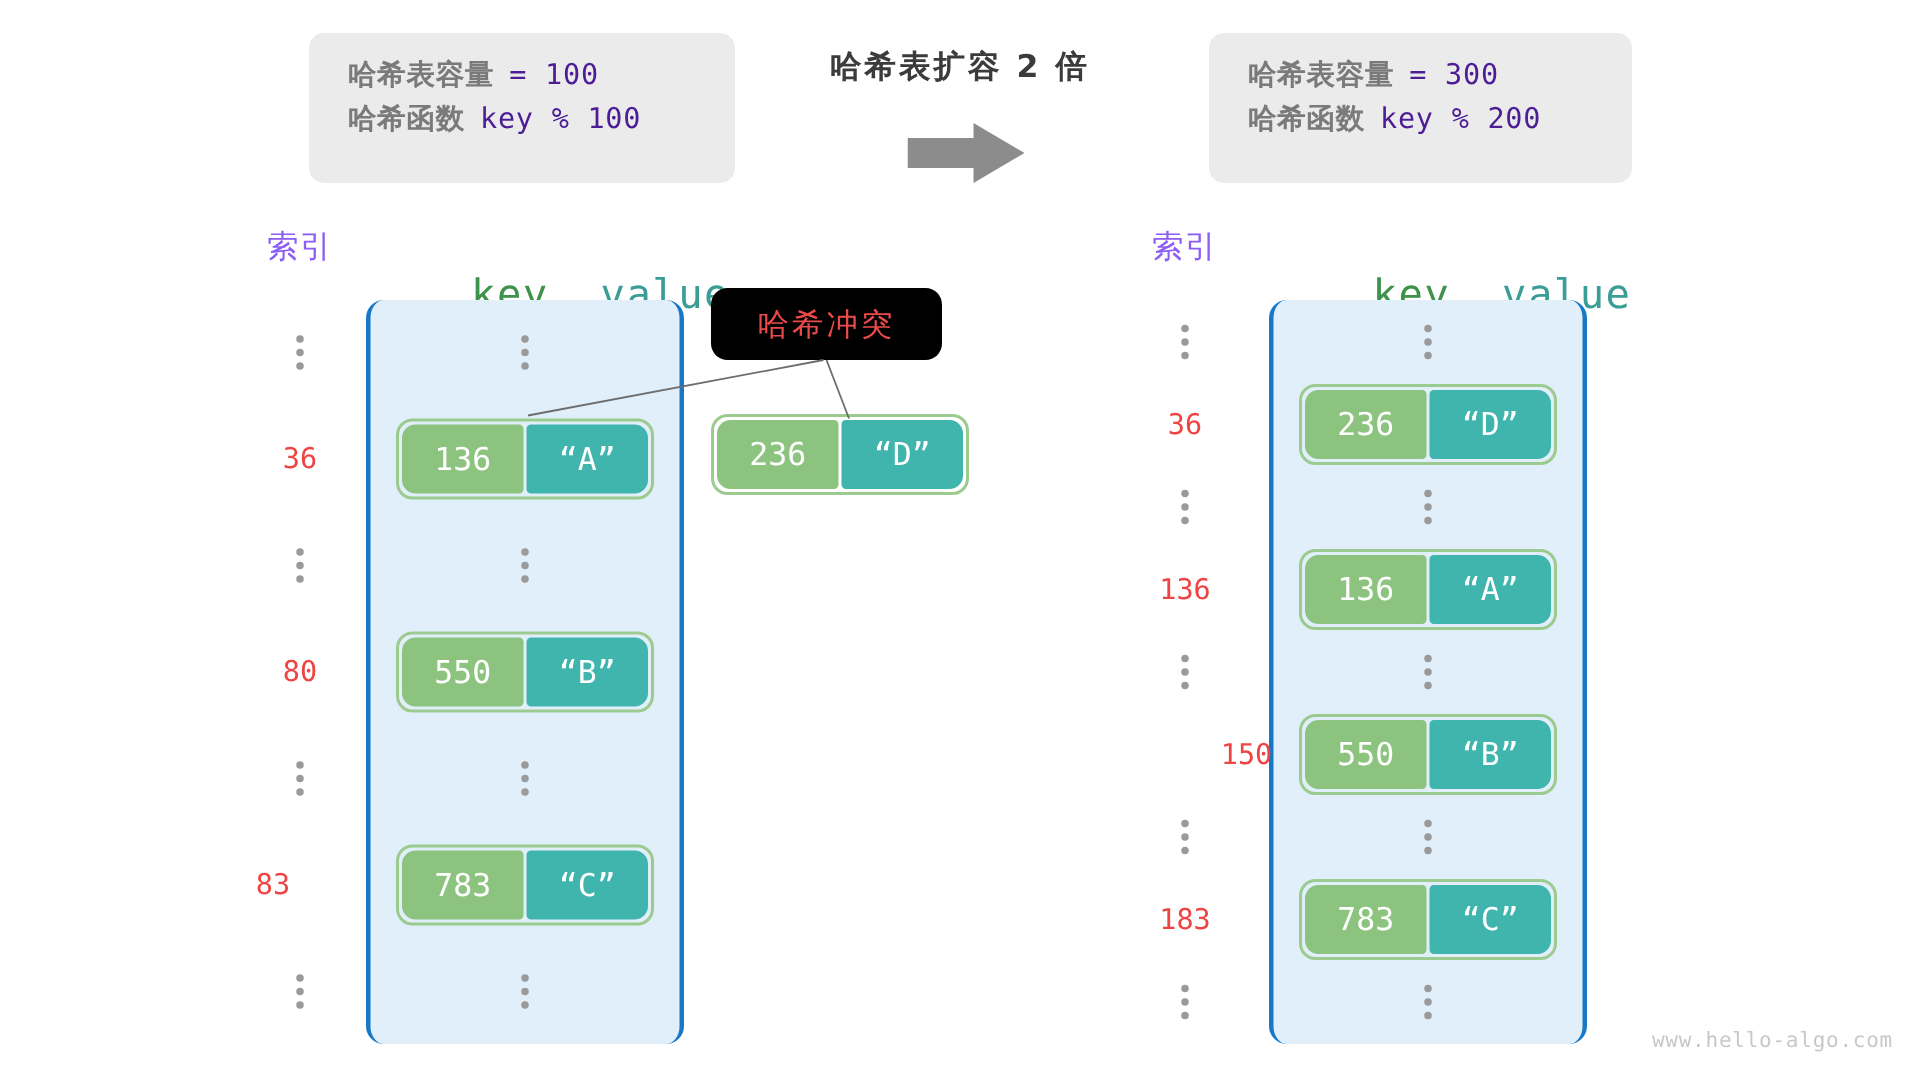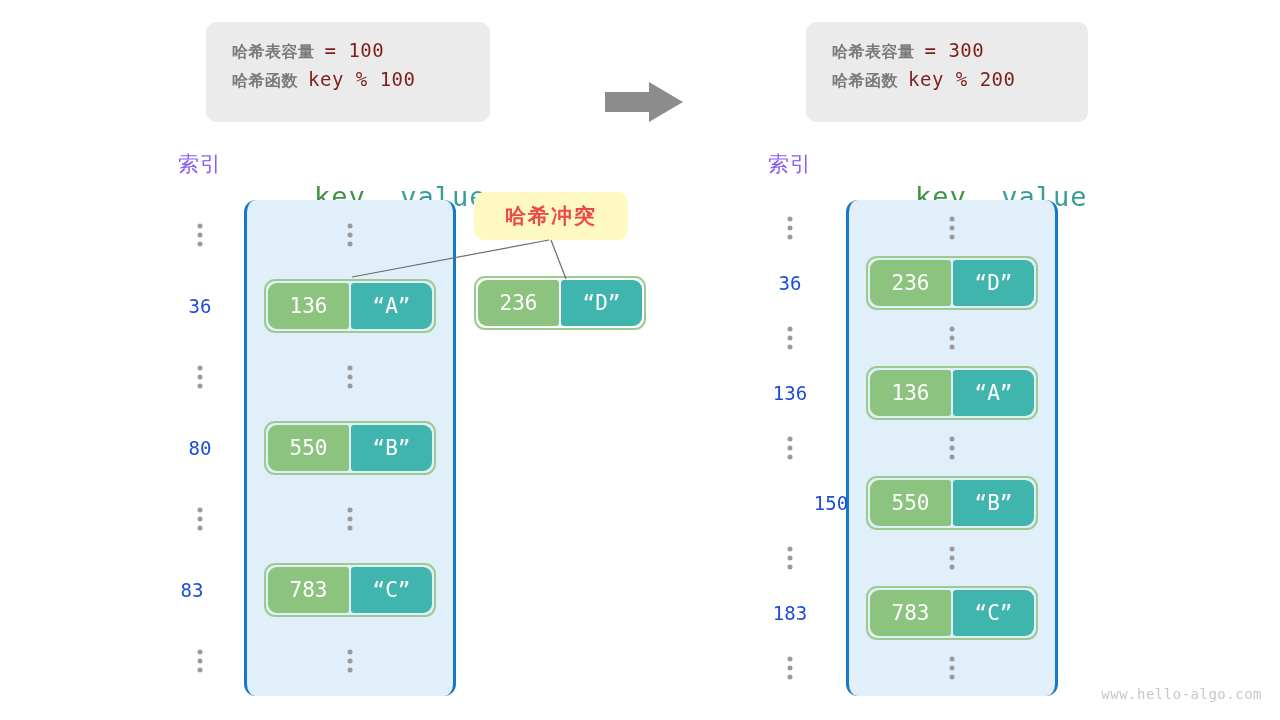--- a/index.html
+++ b/index.html
@@ -22,28 +22,28 @@
   }
   .info-line{
     display:flex;
     align-items:baseline;
     white-space:pre;
     line-height:1.55;
   }
   .info-label{
     font-family:"DejaVu Sans","Liberation Sans",sans-serif;
     font-weight:bold;
-    font-size:16px;
+    font-size:19px;
     color:#7a7a7a;
     letter-spacing:.5px;
   }
   .info-expr{
     font-family:"DejaVu Sans Mono","Liberation Mono",monospace;
     font-size:19px;
-    color:#7f1d1d;
+    color:#4c1d95;
     letter-spacing:.5px;
     margin-left:10px;
   }
 
   #info-left{left:206px;top:22px;width:284px;height:100px;}
   #info-right{left:806px;top:22px;width:282px;height:100px;}
 
   
   .center-title{
     position:absolute;left:510px;top:30px;width:260px;
@@ -78,21 +78,21 @@
     border-radius:12px;
     box-sizing:border-box;
   }
   .idx-col{position:absolute;}
   .idx-cell{
     position:absolute;
     width:100%;
     text-align:center;
     font-family:"DejaVu Sans Mono","Liberation Mono",monospace;
     font-size:19px;
-    color:#1d4ed8;
+    color:#ef4444;
     transform:translateY(-50%);
     white-space:pre;
   }
 
   
   .vdots{
     position:absolute;
     transform:translate(-50%,-50%);
     display:flex;flex-direction:column;align-items:center;
     gap:4px;
@@ -116,23 +116,23 @@
     font-size:21px;
     color:#ffffff;
     box-sizing:border-box;
   }
   .pair .k{background:#8cc47f;border-radius:9px 3px 3px 9px;}
   .pair .v{background:#3fb5ad;border-radius:3px 9px 9px 3px;margin-left:2px;}
 
   
   .collide-badge{
     position:absolute;
-    background:#fef9c3;
+    background:#000000;
     color:#ea4a4a;
-    font-weight:bold;
+    font-weight:normal;
     font-size:21px;
     letter-spacing:2px;
     border-radius:11px;
     display:flex;align-items:center;justify-content:center;
     white-space:pre;
   }
   .leader{position:absolute;left:0;top:0;width:1280px;height:720px;pointer-events:none;}
 
   
   .watermark{
@@ -153,20 +153,21 @@
     <div class="info-line">
       <span class="info-label">哈希表容量</span>
       <span class="info-expr">= 100</span>
     </div>
     <div class="info-line">
       <span class="info-label">哈希函数</span>
       <span class="info-expr">key % 100</span>
     </div>
   </div>
 
+  <div class="center-title">哈希表扩容 2 倍</div>
   <svg class="arrow" viewBox="0 0 78 44">
     <polygon points="0,12 44,12 44,2 78,22 44,42 44,32 0,32" fill="#8c8c8c"></polygon>
   </svg>
 
   <div class="info-box" id="info-right">
     <div class="info-line">
       <span class="info-label">哈希表容量</span>
       <span class="info-expr">= 300</span>
     </div>
     <div class="info-line">
@@ -291,21 +292,21 @@
       <i></i>
       <i></i>
       <i></i>
     </div>
     <div class="idx-cell" style="left: 170px; width: 60px; top: 448px; position: absolute;">80</div>
     <div class="vdots" style="left: 200px; top: 518.857px;">
       <i></i>
       <i></i>
       <i></i>
     </div>
-    <div class="idx-cell" style="left: 162px; width: 60px; top: 589.714px; position: absolute;">83</div>
+    <div class="idx-cell" style="left: 152px; width: 60px; top: 589.714px; position: absolute;">83</div>
     <div class="vdots" style="left: 200px; top: 660.571px;">
       <i></i>
       <i></i>
       <i></i>
     </div>
     <div class="vdots" style="left: 790px; top: 227.556px;">
       <i></i>
       <i></i>
       <i></i>
     </div>

